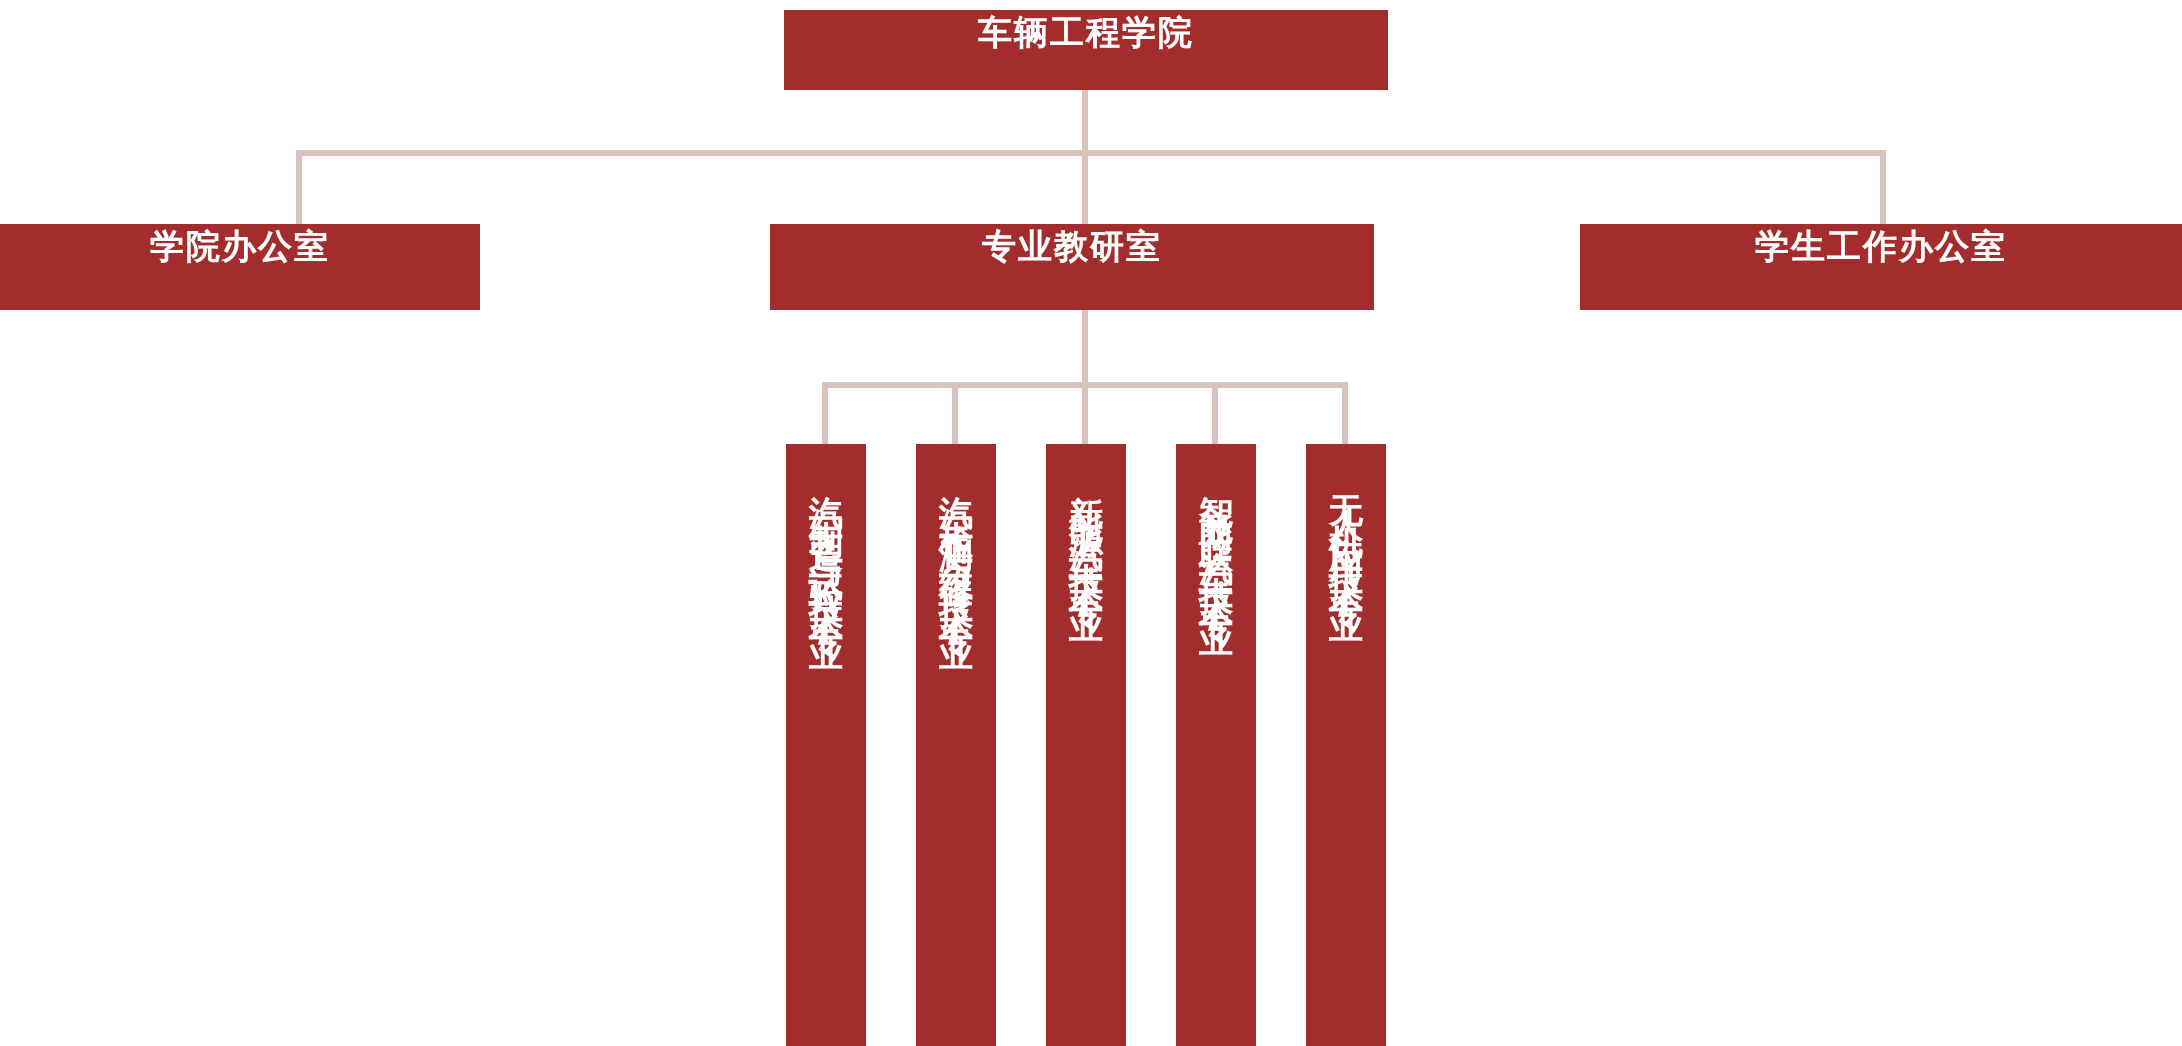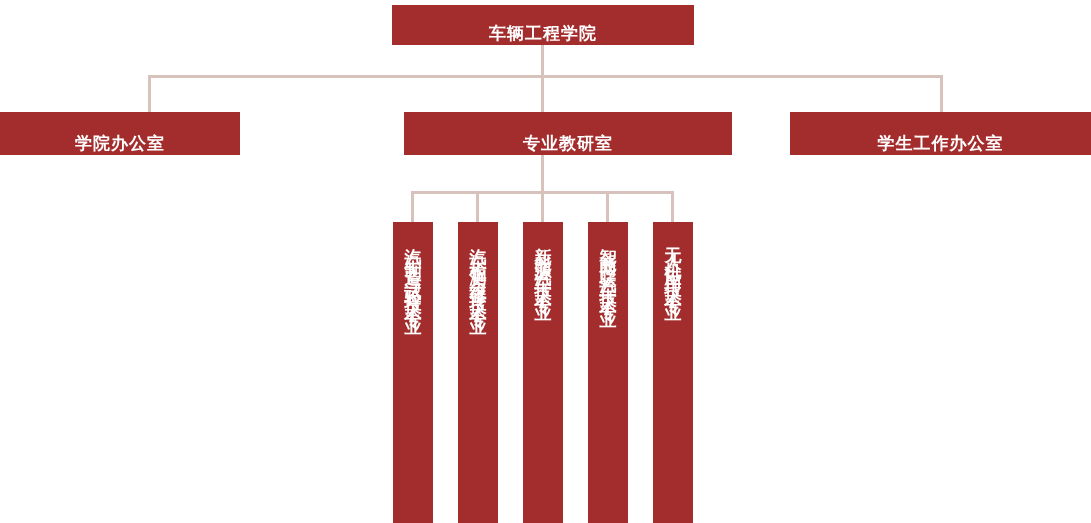--- a/index.html
+++ b/index.html
@@ -14,21 +14,21 @@
     height: 523px;
     background: #ffffff;
     overflow: hidden;
   }
   .box {
     position: absolute;
     background: #a32c2c;
     color: #ffffff;
     font-weight: bold;
     display: flex;
-    align-items: flex-end;
+    align-items: flex-start;
     justify-content: center;
     box-sizing: border-box;
   }
   .box.h {
     font-size: 17px;
     letter-spacing: 1px;
   }
   .box.major {
     align-items: flex-start;
     padding-top: 12px;
@@ -65,21 +65,21 @@
   <div class="line" style="left:606px; top:191px; width:3px; height:31px;"></div>
   <div class="line" style="left:671px; top:191px; width:3px; height:31px;"></div>
 
   <div class="box h" style="left:392px; top:5px; width:302px; height:40px;">
     <span>车辆工程学院</span>
   </div>
 
   <div class="box h" style="left:0px; top:112px; width:240px; height:43px;">
     <span>学院办公室</span>
   </div>
-  <div class="box h" style="left:404px; top:112px; width:328px; height:43px;">
+  <div class="box h" style="left:385px; top:112px; width:302px; height:43px;">
     <span>专业教研室</span>
   </div>
   <div class="box h" style="left:790px; top:112px; width:301px; height:43px;">
     <span>学生工作办公室</span>
   </div>
 
   <div class="box major" style="left:393px; top:222px; width:40px; height:301px;">
     <span class="vtext">汽车制造与试验技术专业</span>
   </div>
   <div class="box major" style="left:458px; top:222px; width:40px; height:301px;">

